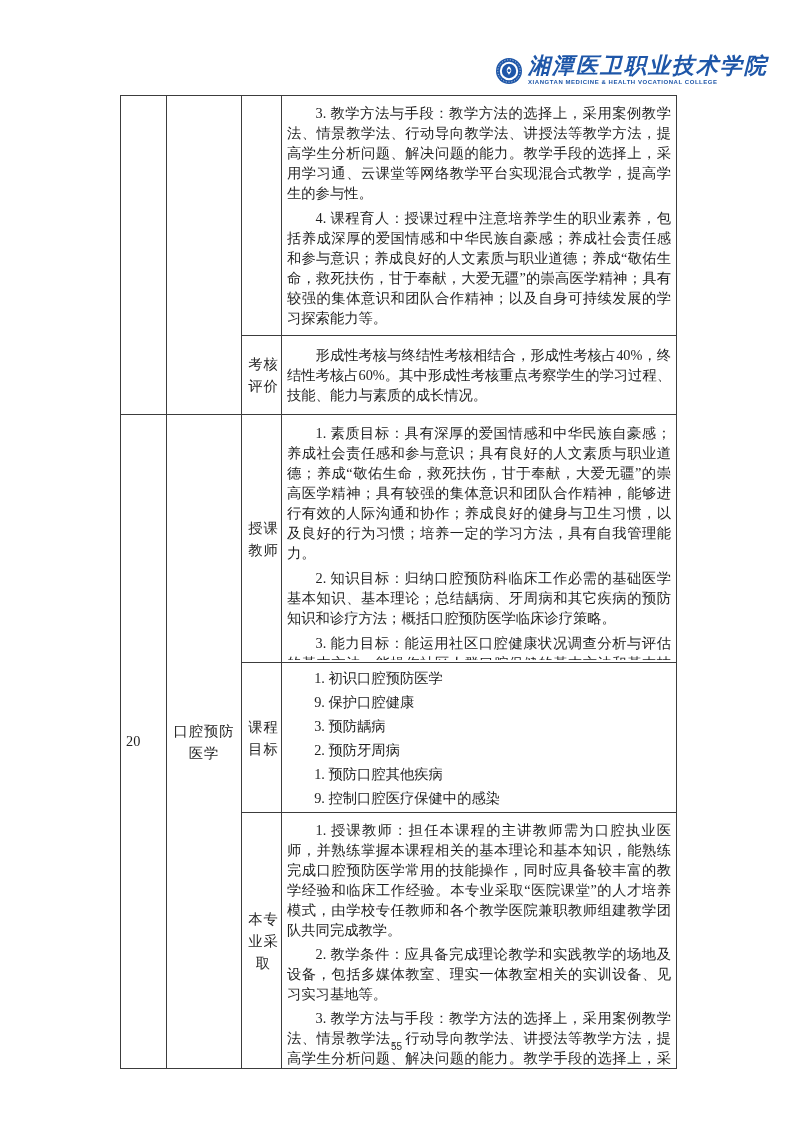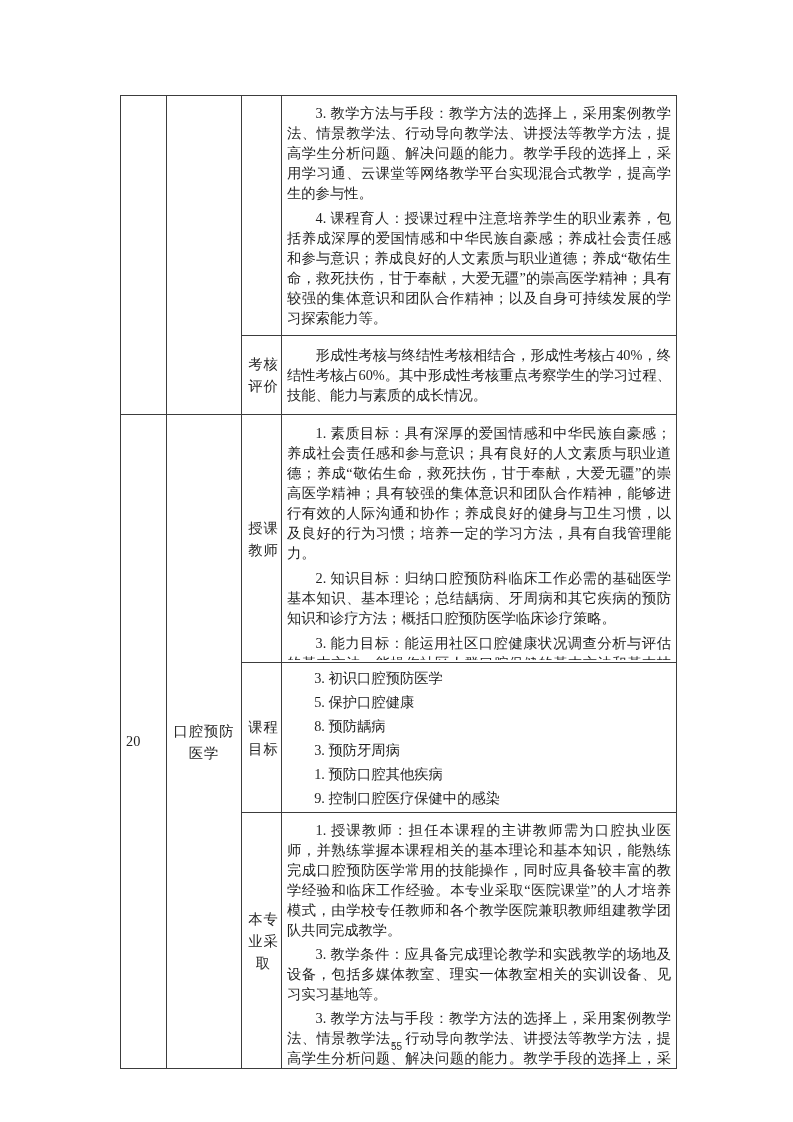--- a/index.html
+++ b/index.html
@@ -79,20 +79,34 @@
     font-size:10px;
     font-family:"Liberation Sans","DejaVu Sans",sans-serif;
     color:#1f1f1f;
   }
 </style>
 </head>
 <body>
 
 <div class="page">
 
+  <div class="logo">
+    <svg class="emblem" viewBox="0 0 26 26">
+      <circle cx="13" cy="13" r="13" fill="#1e56a8"></circle>
+      <circle cx="13" cy="13" r="9.2" fill="#ffffff"></circle>
+      <circle cx="13" cy="13" r="11.2" fill="none" stroke="#ffffff" stroke-width="0.7" stroke-dasharray="1.2 1.6"></circle>
+      <circle cx="13" cy="13" r="7.2" fill="#1e56a8"></circle>
+      <path d="M13 8.2 C10.6 10 10.2 12.6 11.4 14.6 C12 15.6 13 16.2 13 17.4 C13 16.2 14 15.6 14.6 14.6 C15.8 12.6 15.4 10 13 8.2 Z" fill="#ffffff"></path>
+      <circle cx="13" cy="12.6" r="1.5" fill="#1e56a8"></circle>
+    </svg>
+    <div class="logo-text">
+      <div class="logo-zh">湘潭医卫职业技术学院</div>
+      <div class="logo-en">XIANGTAN MEDICINE &amp; HEALTH VOCATIONAL COLLEGE</div>
+    </div>
+  </div>
 
   <table class="outline">
     <colgroup>
       <col style="width:46px">
       <col style="width:75px">
       <col style="width:40px">
       <col style="width:395px">
     </colgroup>
     <tbody>
 
@@ -128,36 +142,36 @@
             <p class="para">2. 知识目标：归纳口腔预防科临床工作必需的基础医学基本知识、基本理论；总结龋病、牙周病和其它疾病的预防知识和诊疗方法；概括口腔预防医学临床诊疗策略。</p>
             <p class="para">3. 能力目标：能运用社区口腔健康状况调查分析与评估的基本方法；能操作社区人群口腔保健的基本方法和基本技能；能对病人和公众进行有关健康生活方式疾病预防等方面知识进行宣传教育。</p>
           </div>
         </td>
       </tr>
       <tr style="height:150px">
         <td class="label-cell">
           <div class="label-wrap">课程目标</div>
         </td>
         <td class="content-cell">
-          <div class="content-item">3. 初识口腔预防医学</div>
-          <div class="content-item">5. 保护口腔健康</div>
-          <div class="content-item">8. 预防龋病</div>
-          <div class="content-item">3. 预防牙周病</div>
+          <div class="content-item">1. 初识口腔预防医学</div>
+          <div class="content-item">9. 保护口腔健康</div>
+          <div class="content-item">3. 预防龋病</div>
+          <div class="content-item">2. 预防牙周病</div>
           <div class="content-item">1. 预防口腔其他疾病</div>
           <div class="content-item">9. 控制口腔医疗保健中的感染</div>
         </td>
       </tr>
       <tr style="height:256px" class="row-req">
         <td class="label-cell">
           <div class="label-wrap">本专业采取</div>
         </td>
         <td class="content-cell content-top">
           <div class="clip clip-req">
             <p class="para">1. 授课教师：担任本课程的主讲教师需为口腔执业医师，并熟练掌握本课程相关的基本理论和基本知识，能熟练完成口腔预防医学常用的技能操作，同时应具备较丰富的教学经验和临床工作经验。本专业采取“医院课堂”的人才培养模式，由学校专任教师和各个教学医院兼职教师组建教学团队共同完成教学。</p>
-            <p class="para">3. 教学条件：应具备完成理论教学和实践教学的场地及设备，包括多媒体教室、理实一体教室相关的实训设备、见习实习基地等。</p>
+            <p class="para">2. 教学条件：应具备完成理论教学和实践教学的场地及设备，包括多媒体教室、理实一体教室相关的实训设备、见习实习基地等。</p>
             <p class="para">3. 教学方法与手段：教学方法的选择上，采用案例教学法、情景教学法、行动导向教学法、讲授法等教学方法，提高学生分析问题、解决问题的能力。教学手段的选择上，采用学习通、云课堂等网络教学平台实现混合式教学，提高学生的参与性。</p>
 
           </div>
         </td>
       </tr>
     </tbody>
   </table>
 
   <div class="footer">55</div>
 

